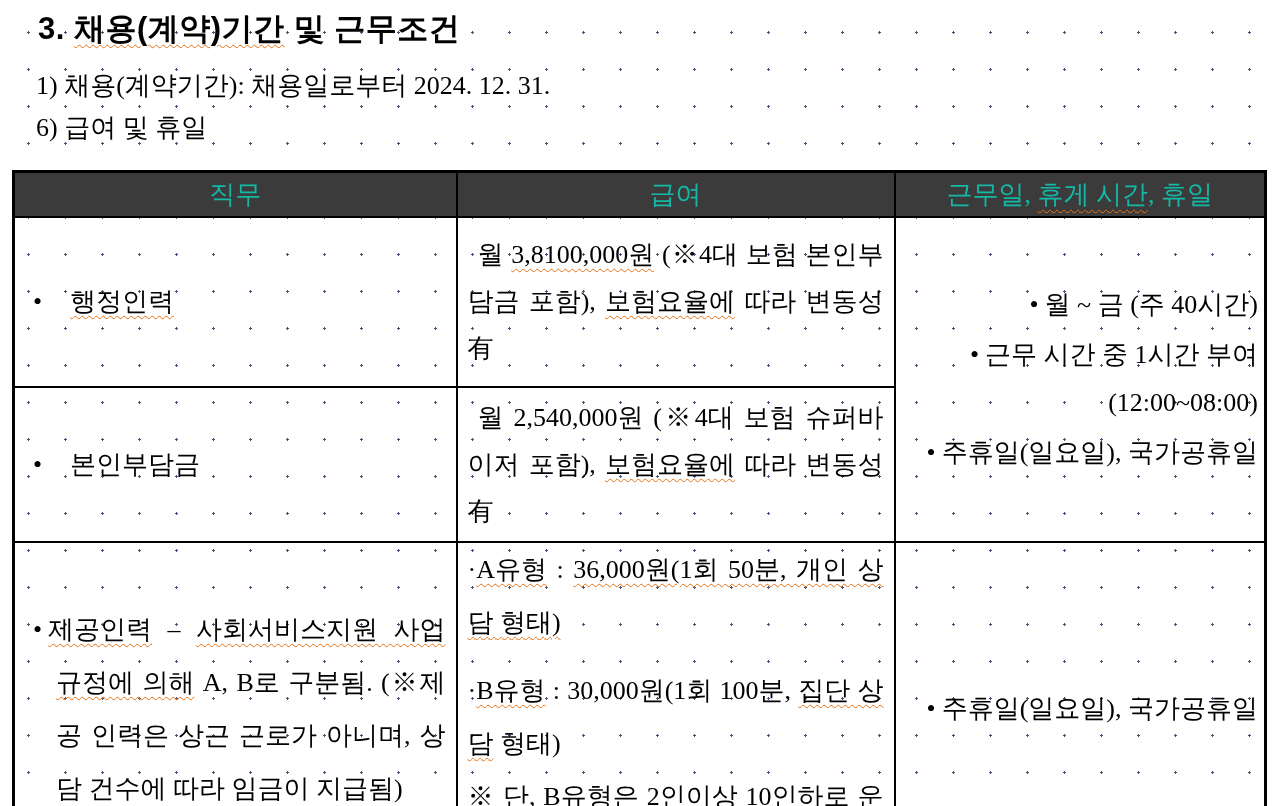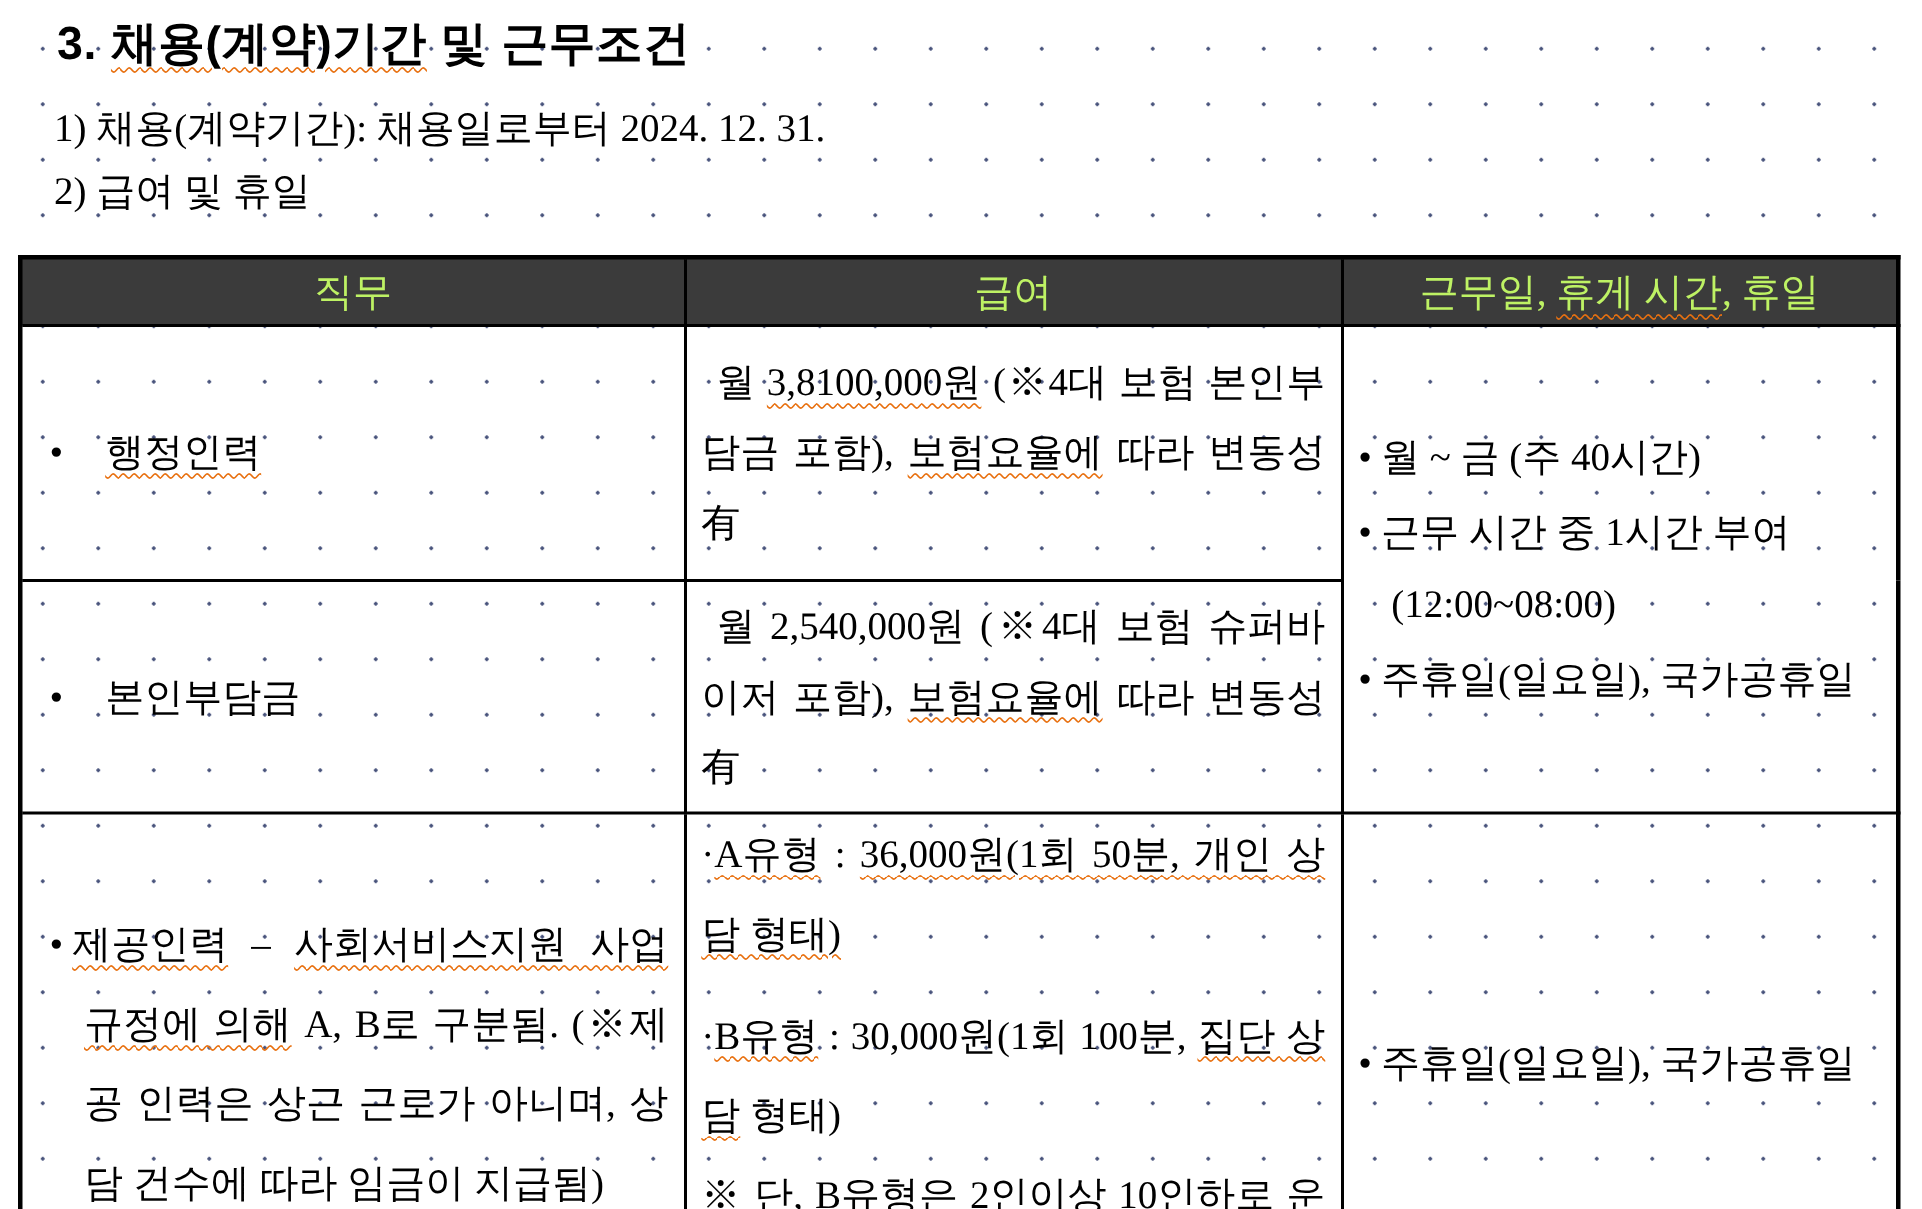--- a/index.html
+++ b/index.html
@@ -60,21 +60,21 @@
   table.jobs td, table.jobs th {
     border: 2px solid #000;
     vertical-align: middle;
     font-weight: normal;
   }
   tr.head { height: 45px; }
   tr.r1 { height: 170px; }
   tr.r2 { height: 155px; }
   th.hcell {
     background: #3b3b3b;
-    color: #bef264;
+    color: #14b8a6;
     text-align: center;
     font-size: 26px;
   }
   th.hcell .sq { text-underline-offset: 6px; }
 
   td.jobcell { padding-left: 18px; padding-right: 10px; }
   .job-simple { white-space: nowrap; }
   .job-simple .bullet { margin-right: 28px; }
   .job-rich {
     text-align: justify;
@@ -95,32 +95,33 @@
     line-height: 53px;
   }
   .gap-after { margin-bottom: 15px; }
 
   td.schcell { padding: 0 6px 0 10px; }
   .sch-item {
     padding-left: 22px;
     text-indent: -22px;
     line-height: 48px;
     margin: 2px 0;
+    text-align: right;
   }
   .sch-item .bullet { margin-right: 6px; }
 </style>
 </head>
 <body>
 
 <div class="page">
 
   <div class="doc-title"><span>3. </span><span class="sq">채용(계약)기간</span><span> 및 근무조건</span></div>
 
   <div class="intro-line intro-1">1) 채용(계약기간): 채용일로부터 2024. 12. 31.</div>
-  <div class="intro-line intro-2">2) 급여 및 휴일</div>
+  <div class="intro-line intro-2">6) 급여 및 휴일</div>
 
   <table class="jobs">
     <colgroup>
       <col style="width:443px">
       <col style="width:438px">
       <col style="width:371px">
     </colgroup>
     <tbody>
         <tr class="head">
       <th class="hcell">직무</th>

